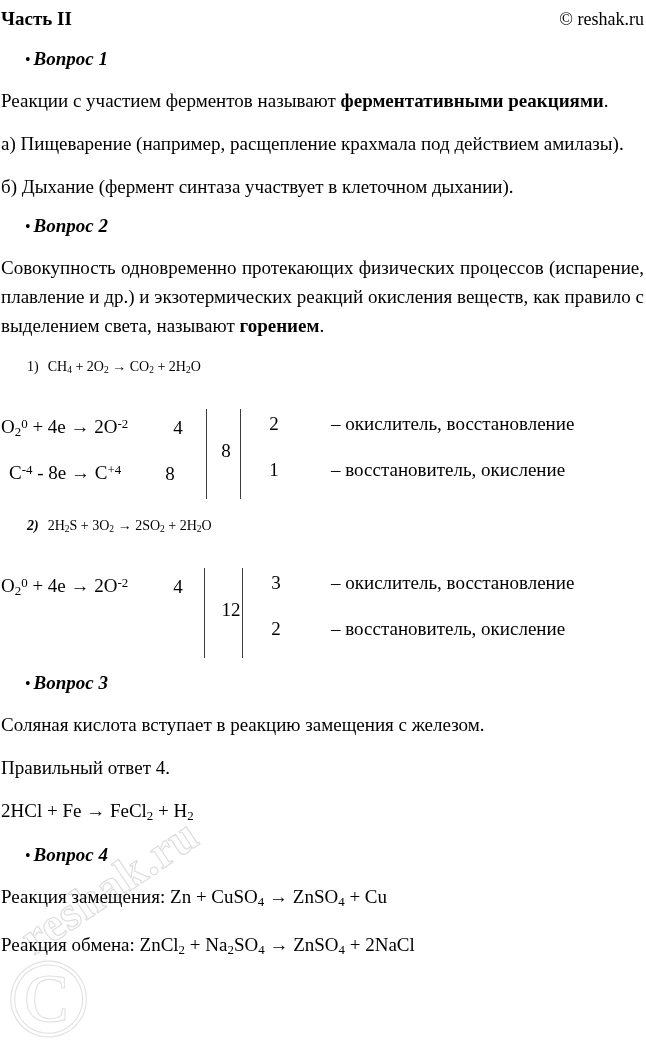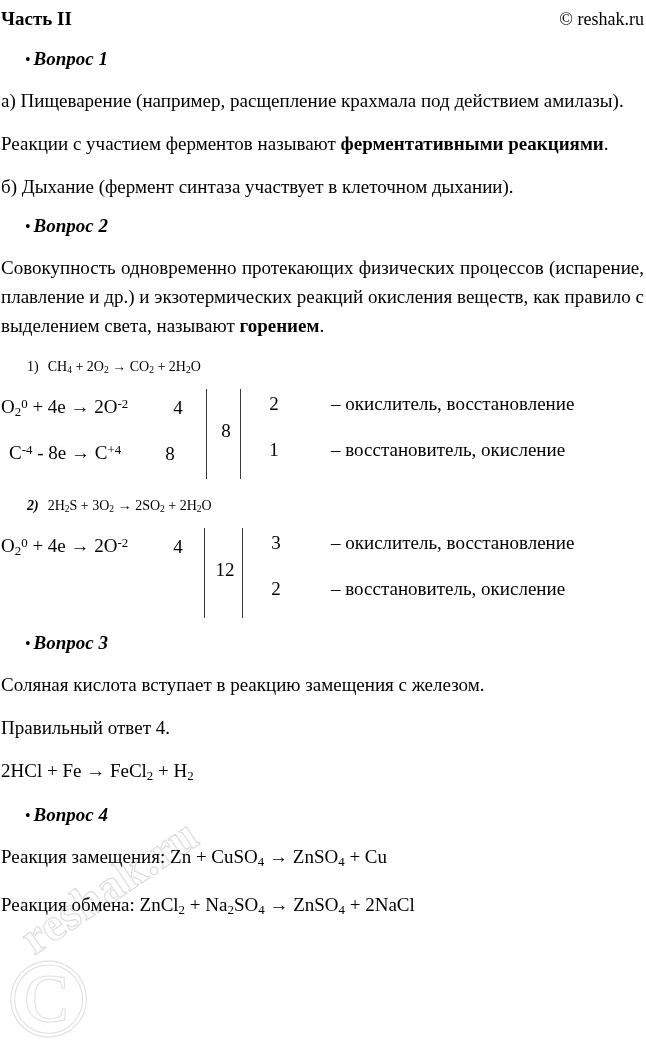--- a/index.html
+++ b/index.html
@@ -120,21 +120,21 @@
     margin: 14px 0 0 26px;
   }
   .eq-num { padding-right: 9px; }
   .eq-num.bi { font-weight: bold; font-style: italic; }
   sub { font-size: 0.68em; vertical-align: -0.22em; }
   sup { font-size: 0.68em; vertical-align: 0.42em; }
 
   
   .redox {
     position: relative;
-    margin-top: 4px;
+    margin-top: 24px;
     height: 92px;
   }
   .redox .half {
     position: absolute;
     left: 0;
     font-size: 19px;
     line-height: 22px;
     white-space: nowrap;
   }
   .redox .half.r1 { top: 6px; }
@@ -181,21 +181,21 @@
     left: 330px;
     font-size: 19px;
     line-height: 22px;
     white-space: nowrap;
   }
   .redox .note.t1 { top: 6px; }
   .redox .note.t2 { top: 52px; }
 
   .redox.second .bar.b1 { left: 203px; }
   .redox.second .bar.b2 { left: 241px; }
-  .redox.second .lcm { left: 206px; width: 36px; }
+  .redox.second .lcm { left: 212px; width: 36px; }
   .redox.second .ratio { left: 260px; }
   .redox.second .half.r2 .formula { padding-left: 14px; width: 146px; }
 </style>
 </head>
 <body>
 
 <div class="page">
 
   <div class="watermark">
     <span class="wm-circle">©</span>
@@ -206,23 +206,23 @@
     <div class="part-title">Часть II</div>
     <div class="copyright">© reshak.ru</div>
   </div>
 
   <div class="content">
 
     <div class="q-head">
       <span class="bullet">•</span><span>Вопрос 1</span>
     </div>
 
+    <p class="para"><span>Реакции с участием ферментов называют </span><b>ферментативными реакциями</b><span>.</span></p>
+
     <p class="para">а) Пищеварение (например, расщепление крахмала под действием амилазы).</p>
-
-    <p class="para"><span>Реакции с участием ферментов называют </span><b>ферментативными реакциями</b><span>.</span></p>
 
     <p class="para nojust">б) Дыхание (фермент синтаза участвует в клеточном дыхании).</p>
 
     <div class="q-head">
       <span class="bullet">•</span><span>Вопрос 2</span>
     </div>
 
     <p class="para"><span>Совокупность одновременно протекающих физических процессов (испарение, плавление и др.) и экзотермических реакций окисления веществ, как правило с выделением света, называют </span><b>горением</b><span>.</span></p>
 
     <div class="eq-line">

